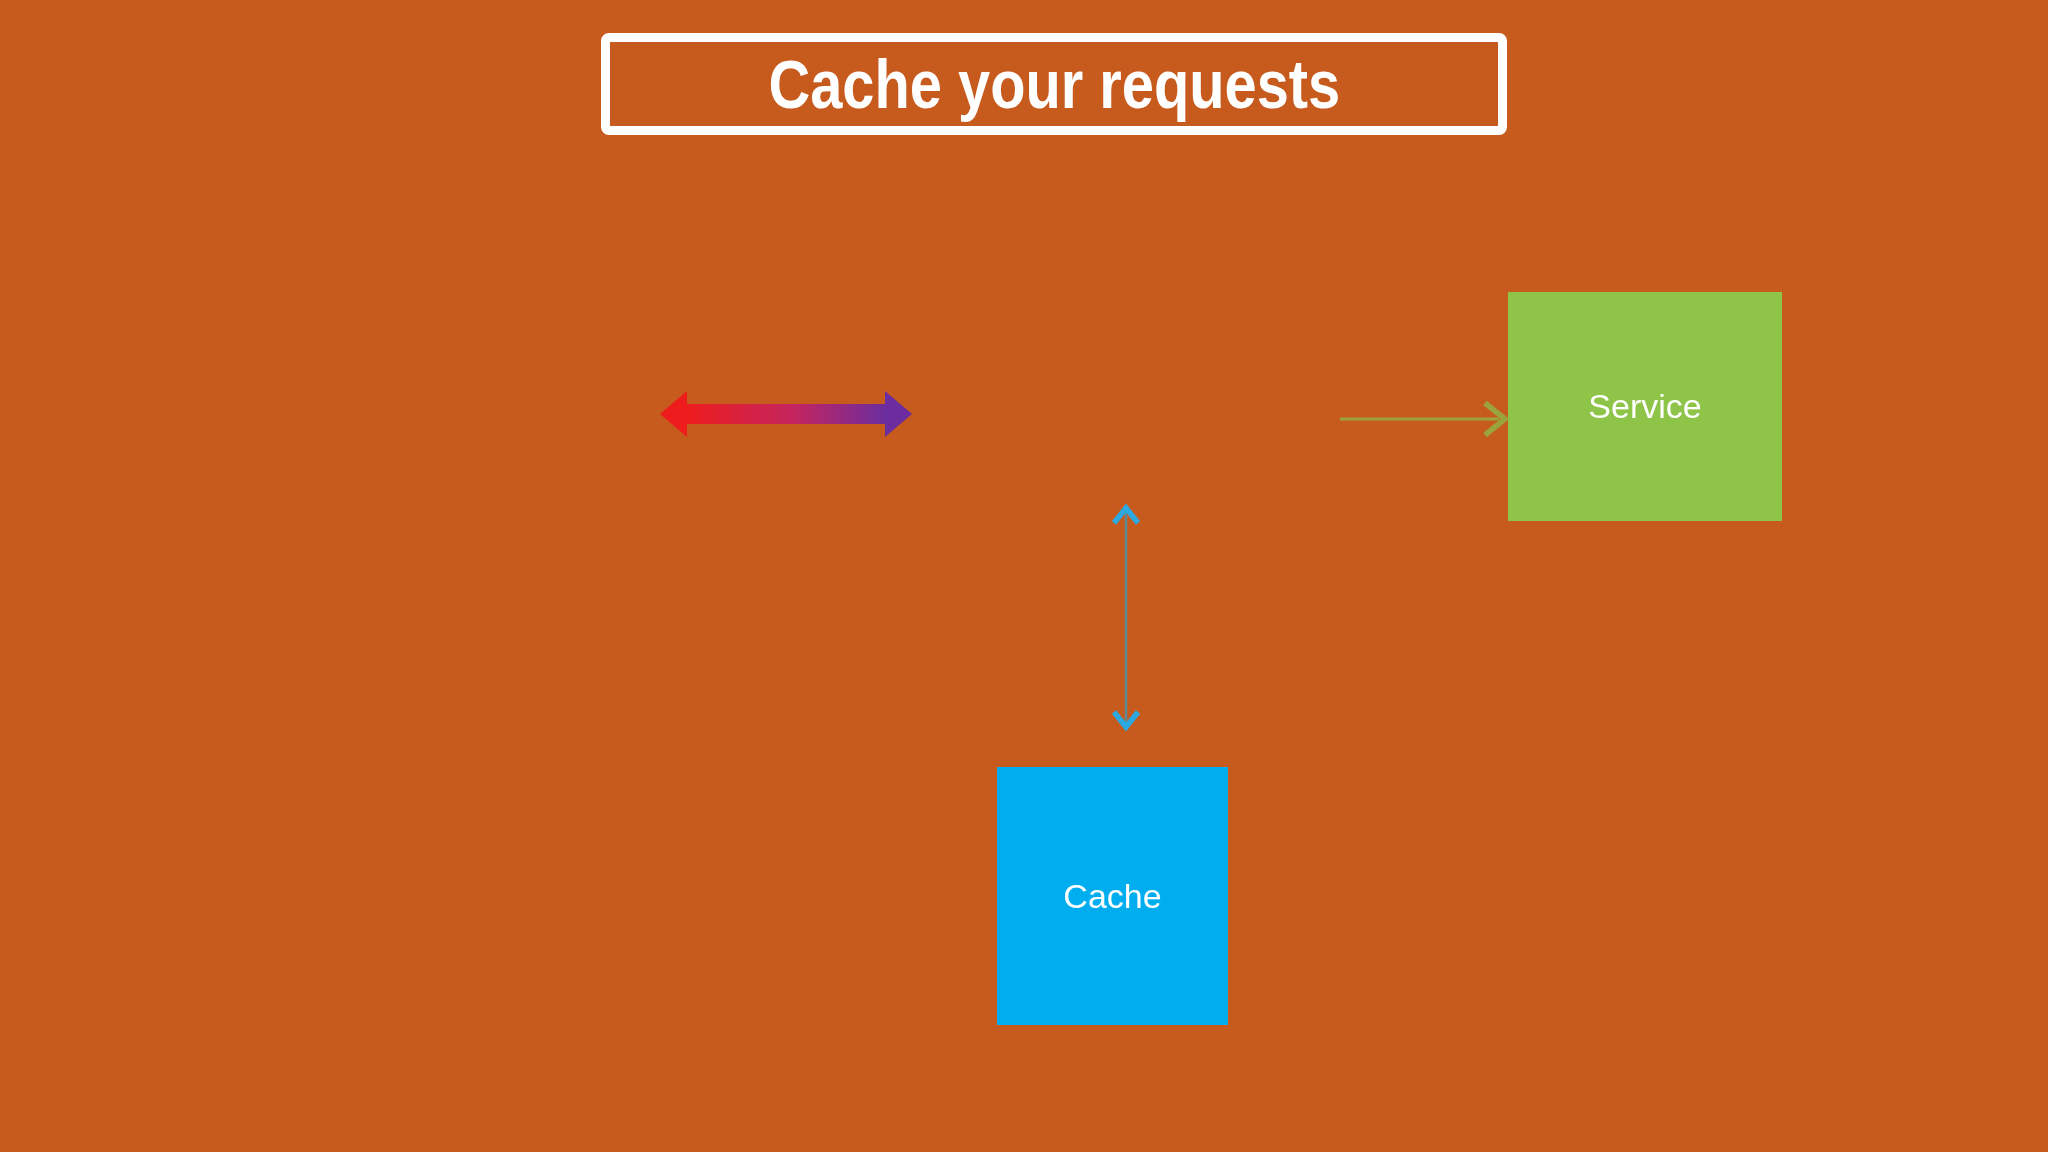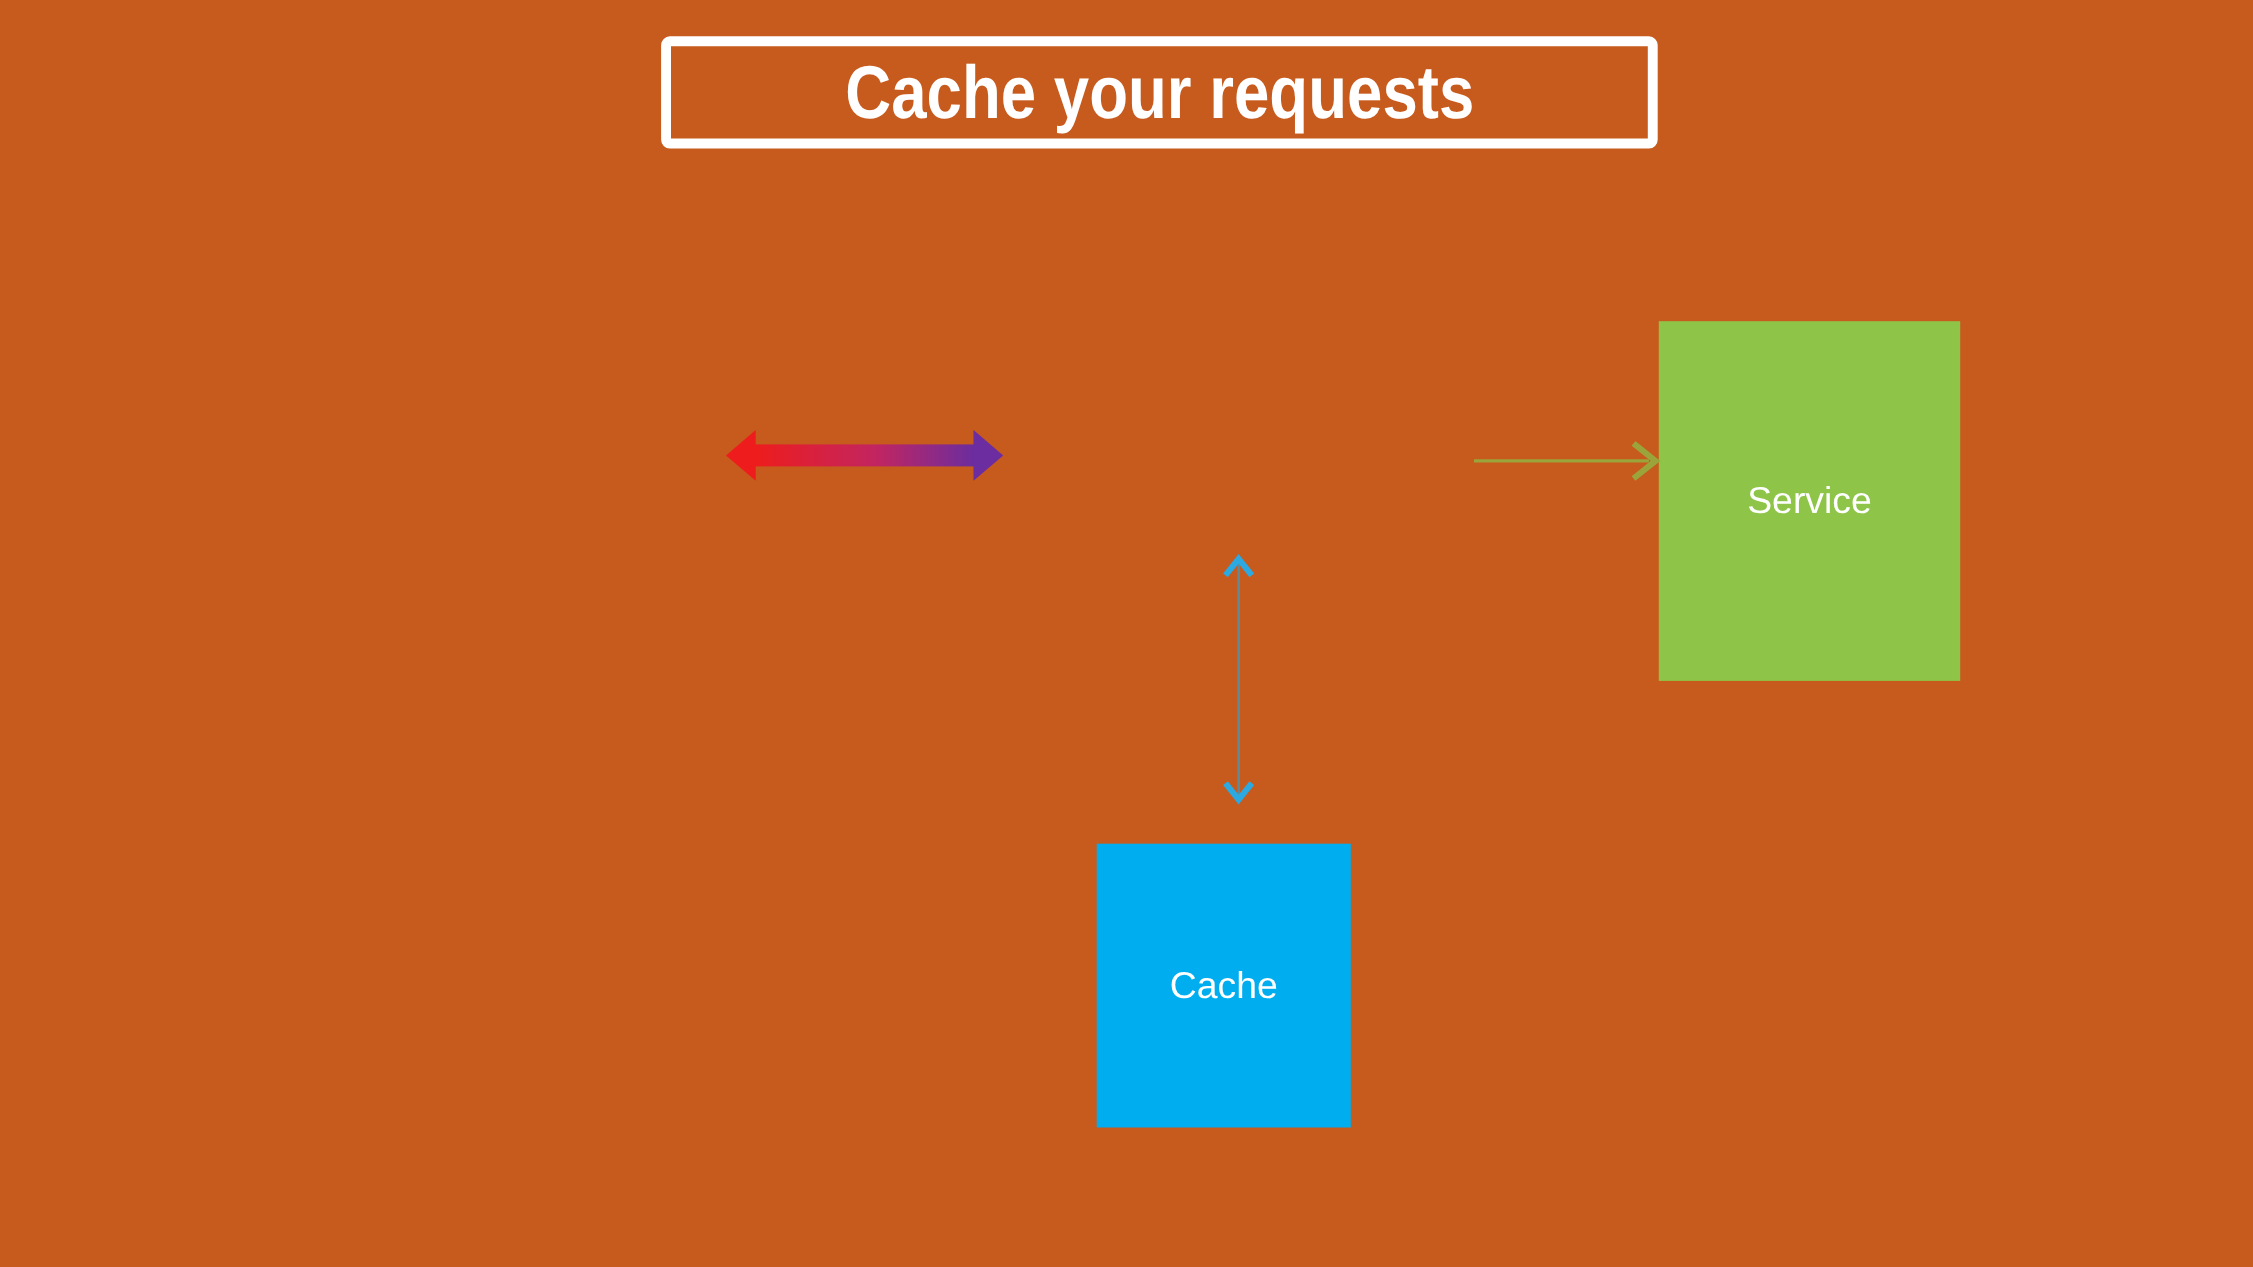--- a/index.html
+++ b/index.html
@@ -43,21 +43,21 @@
   }
 
   
   .node {
     position: absolute;
     display: flex; align-items: center; justify-content: center;
     color: #ffffff;
   }
   .node-client  { left: 232px;  top: 328px; width: 428px; height: 178px; background: var(--client-red); }
   .node-gateway { left: 912px;  top: 328px; width: 428px; height: 177px; background: var(--gateway-purple); }
-  .node-service { left: 1508px; top: 292px; width: 274px; height: 327px; background: var(--service-green); }
+  .node-service { left: 1508px; top: 292px; width: 274px; height: 229px; background: var(--service-green); }
   .node-cache   { left: 997px;  top: 767px; width: 231px; height: 258px; background: var(--cache-blue); }
 
   .label-bold {
     font-size: 52px;
     font-weight: bold;
     white-space: nowrap;
     transform: scaleX(0.85);
   }
   .label-reg {
     font-size: 34px;

